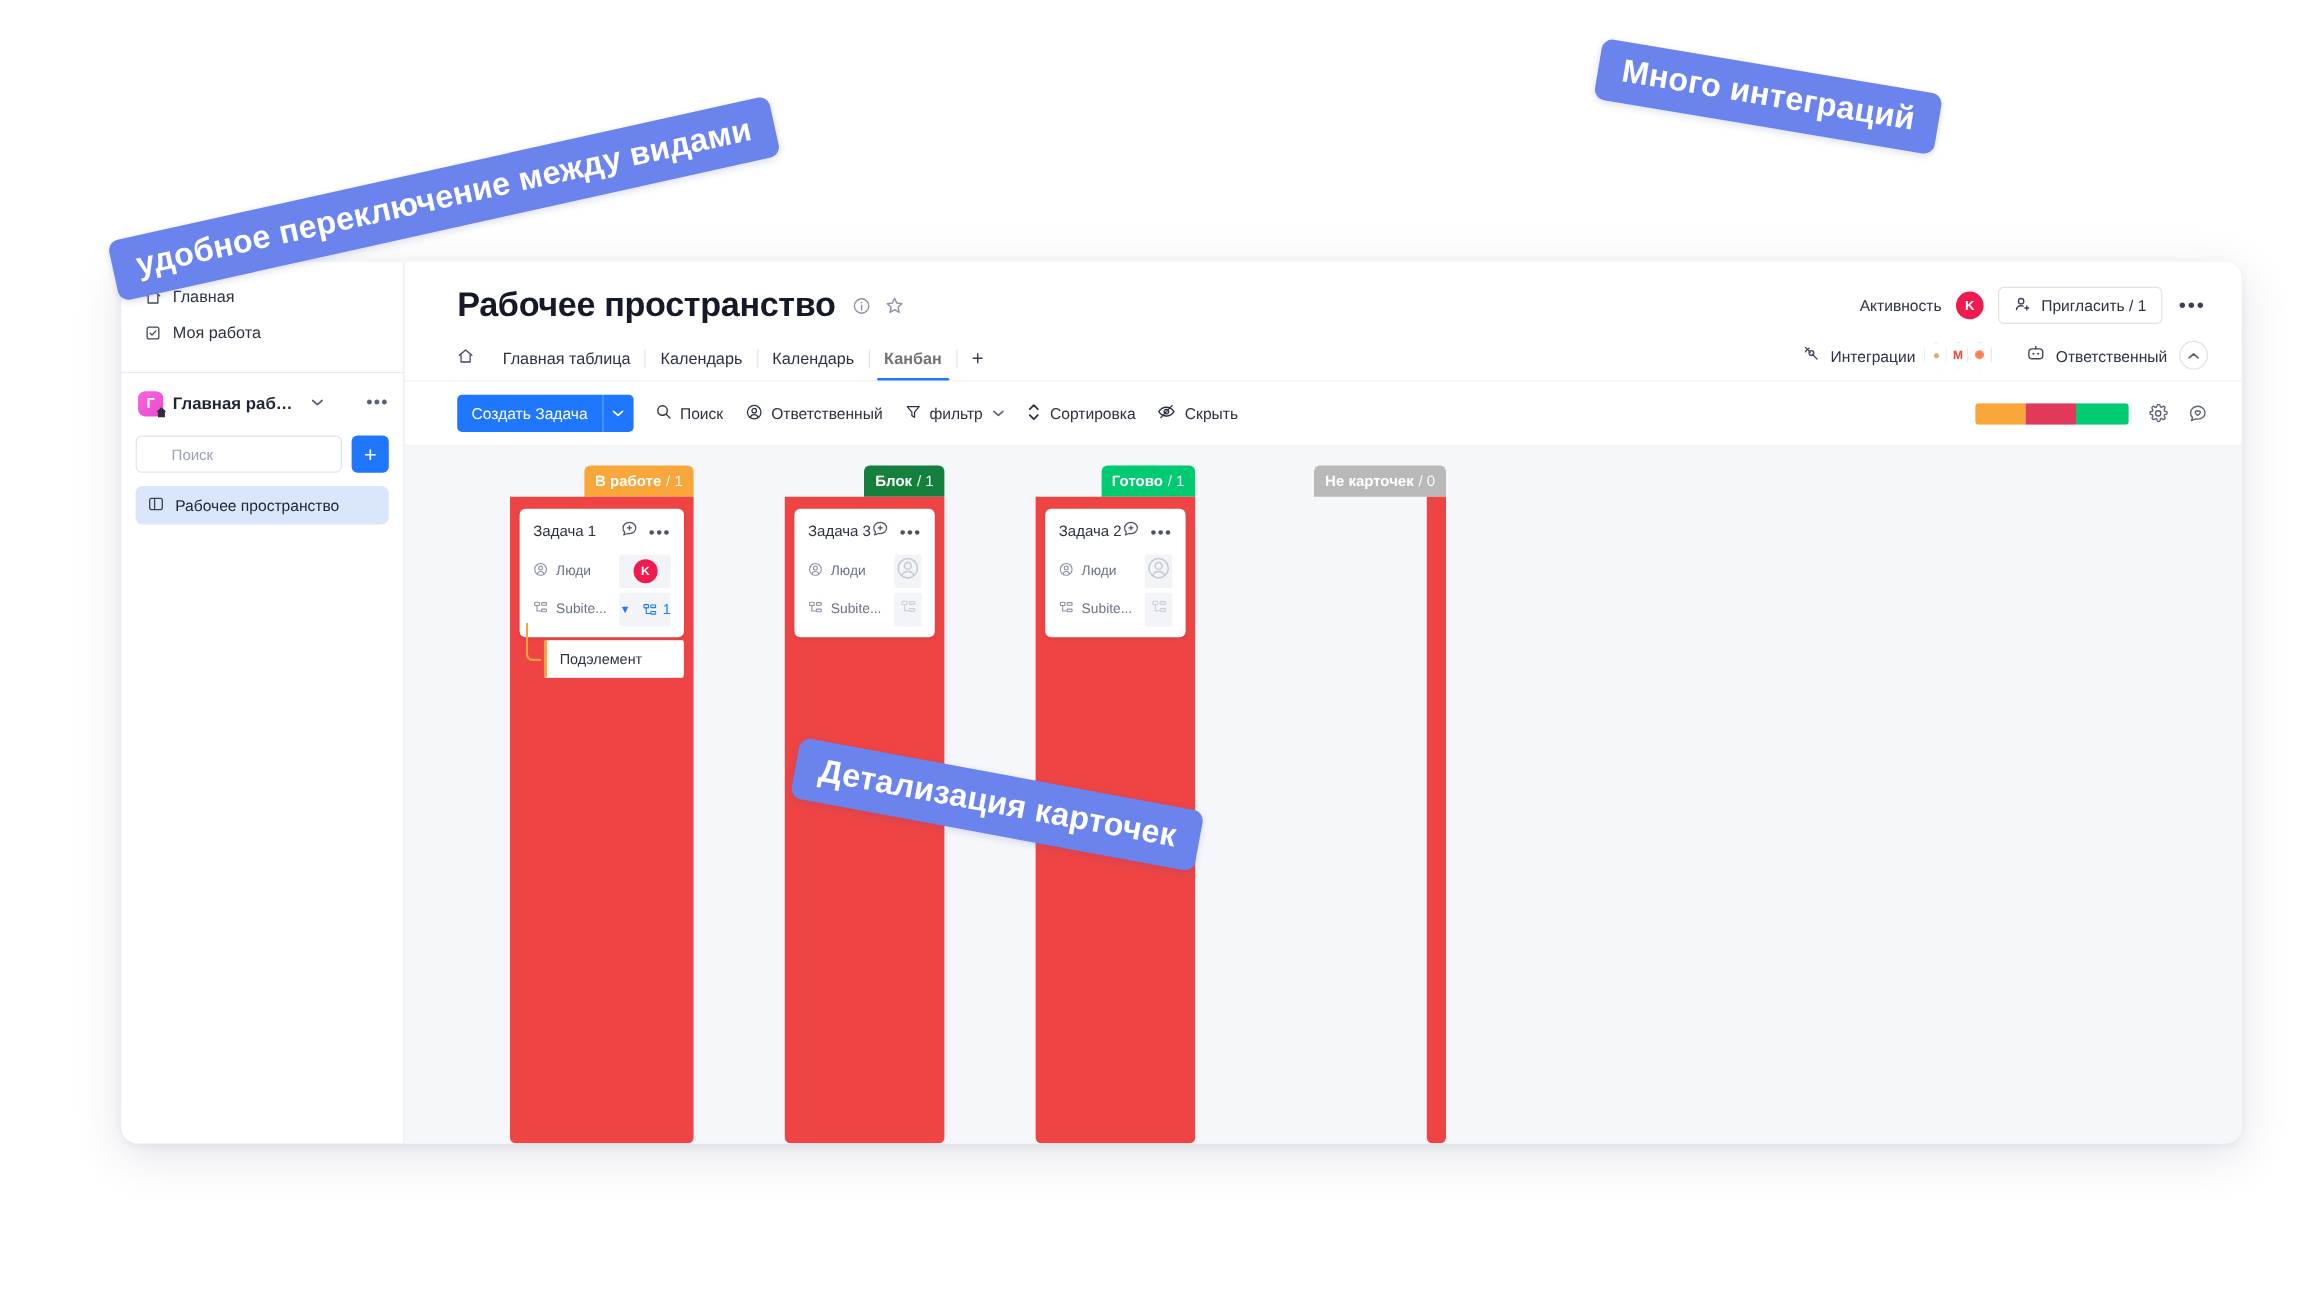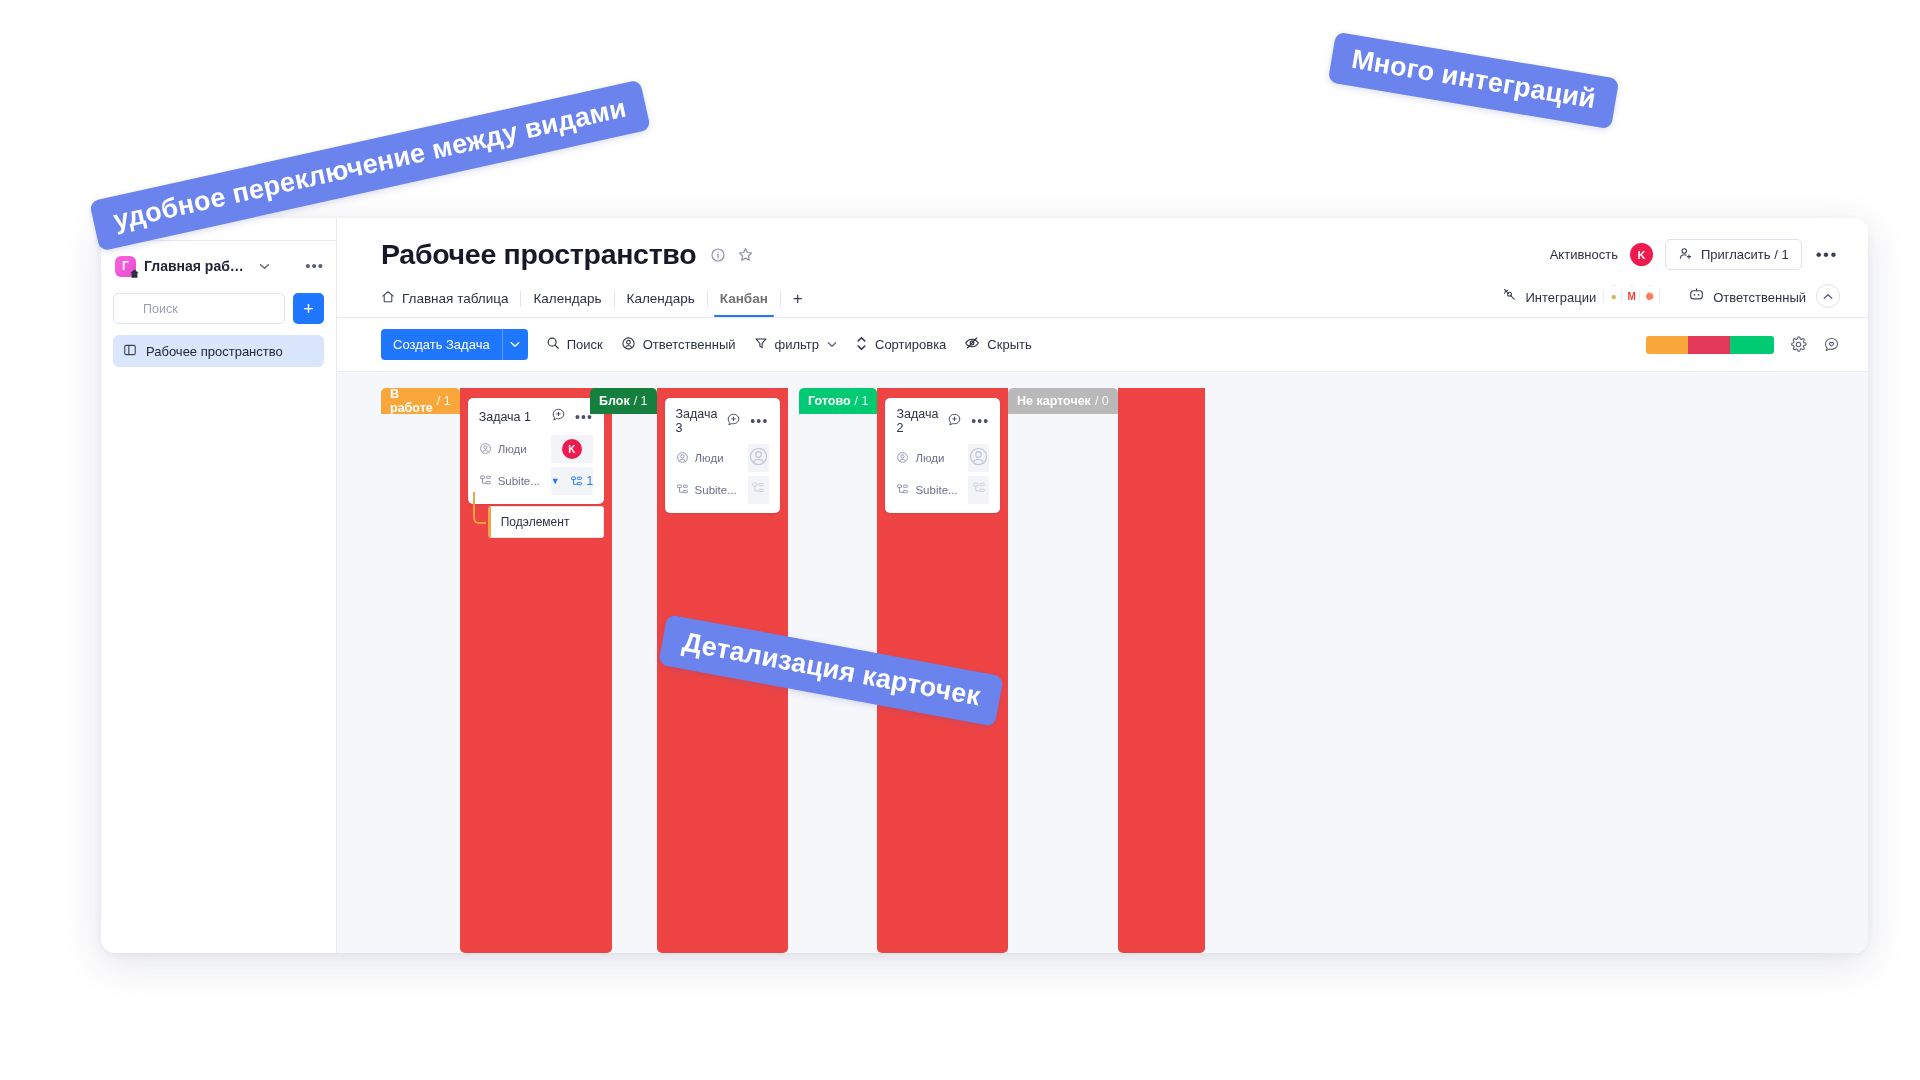--- a/index.html
+++ b/index.html
@@ -110,21 +110,21 @@
 
   
   .tabs-row {
     display: flex; align-items: flex-end;
     padding: 0 28px 0 44px; background: #fff;
     border-bottom: 1px solid #e9ebf2;
     margin-top: 13px;
   }
   .tabs { display: flex; align-items: center; }
   .tab {
-    display: flex; align-items: center; gap: 7px;
+    display: flex; align-items: center; gap: 24px;
     font-size: 13.5px; color: #2c3143; padding: 0 12px 10px 12px;
     cursor: pointer; position: relative; white-space: nowrap;
   }
   .tab:first-child { padding-left: 0; }
   .tab.active { font-weight: 700; color: #737373; }
   .tab.active::after {
     content: ""; position: absolute; left: 6px; right: 6px; bottom: -1px;
     height: 2.5px; background: #1f76ff; border-radius: 2px;
   }
   .tab-sep { width: 1px; height: 16px; background: #e1e4ee; margin-bottom: 10px; }
@@ -164,21 +164,21 @@
   .toolbar-right { margin-left: auto; display: flex; align-items: center; gap: 16px; }
   .colorbar { display: flex; width: 128px; height: 18px; border-radius: 3px; overflow: hidden; }
   .colorbar i { display: block; height: 100%; }
   .tb-ico { color: #5b6176; cursor: pointer; display: flex; }
 
   
   .board {
     flex: 1; background: #f6f7fb; padding: 16px 0 0 44px;
     display: flex; gap: 12px; overflow: hidden; position: relative;
   }
-  .column { width: 197px; flex: none; display: flex; flex-direction: row; }
+  .column { width: 197px; flex: none; display: flex; flex-direction: column; align-items: flex-end; }
   .col-head {
     height: 26px; border-radius: 5px 5px 0 0;
     display: flex; align-items: center; padding: 0 9px;
     font-size: 12.5px; color: #fff;
   }
   .col-head b { font-weight: 700; }
   .col-head span { font-weight: 400; opacity: .92; margin-left: 4px; }
   .col-body { flex: 1; background: #ef4444; border-radius: 0 0 5px 5px; padding: 10px 8px; }
 
   .card {
@@ -238,20 +238,40 @@
 <svg class="arrow-svg" viewBox="0 0 1920 1080">
   <path d="M300,300 C310,350 345,370 365,312" fill="none" stroke="#6b83ed" stroke-width="3.2" stroke-linecap="round"></path>
   <path d="M1385,290 C1400,350 1440,350 1478,266" fill="none" stroke="#6b83ed" stroke-width="3.2" stroke-linecap="round"></path>
   <polygon points="1478,266 1462,276 1492,283" fill="#6b83ed"></polygon>
   <path d="M1478,262 l-18,18 l26,2 z" fill="#6b83ed"></path>
 </svg>
 
 <div id="app-window">
 
   <aside id="sidebar">
+    <nav class="side-nav">
+      <div class="side-nav-item">
+        <span class="ico">
+          <svg width="15" height="15" viewBox="0 0 24 24" fill="none" stroke="currentColor" stroke-width="1.8" stroke-linecap="round" stroke-linejoin="round">
+              <path d="M3 10.5 12 3l9 7.5"></path>
+              <path d="M5.5 9.5V20h13V9.5"></path>
+            </svg>
+        </span>
+        <span>Главная</span>
+      </div>
+      <div class="side-nav-item">
+        <span class="ico">
+          <svg width="13" height="13" viewBox="0 0 24 24" fill="none" stroke="currentColor" stroke-width="2">
+              <rect x="3" y="3" width="18" height="18" rx="3"></rect>
+              <path d="M7.5 12.2l3 3 6-6.4" stroke-linecap="round" stroke-linejoin="round"></path>
+            </svg>
+        </span>
+        <span>Моя работа</span>
+      </div>
+    </nav>
 
     <div class="side-divider"></div>
 
     <div class="ws-row">
       <span class="ws-avatar">
         <span>Г</span>
         <span class="home-badge">
           <svg width="11" height="11" viewBox="0 0 24 24" fill="currentColor">
               <path d="M12 3l9 8h-2.6v10H5.6V11H3z"></path>
             </svg>

